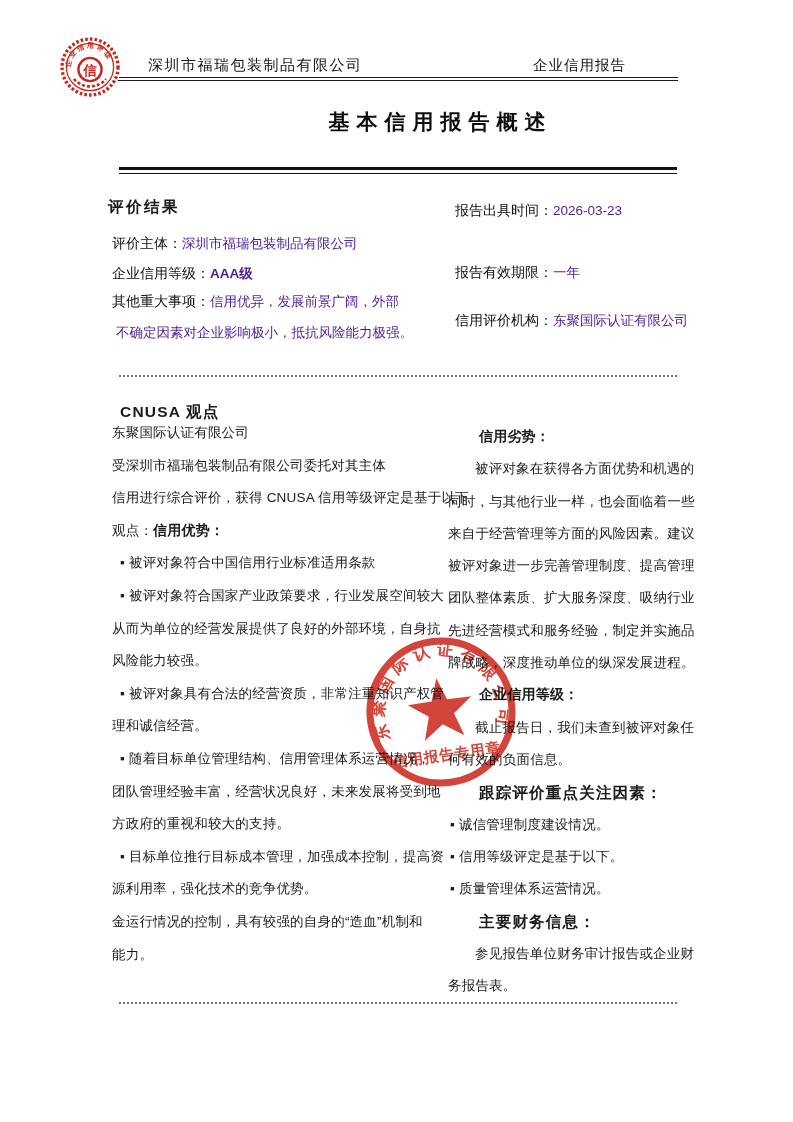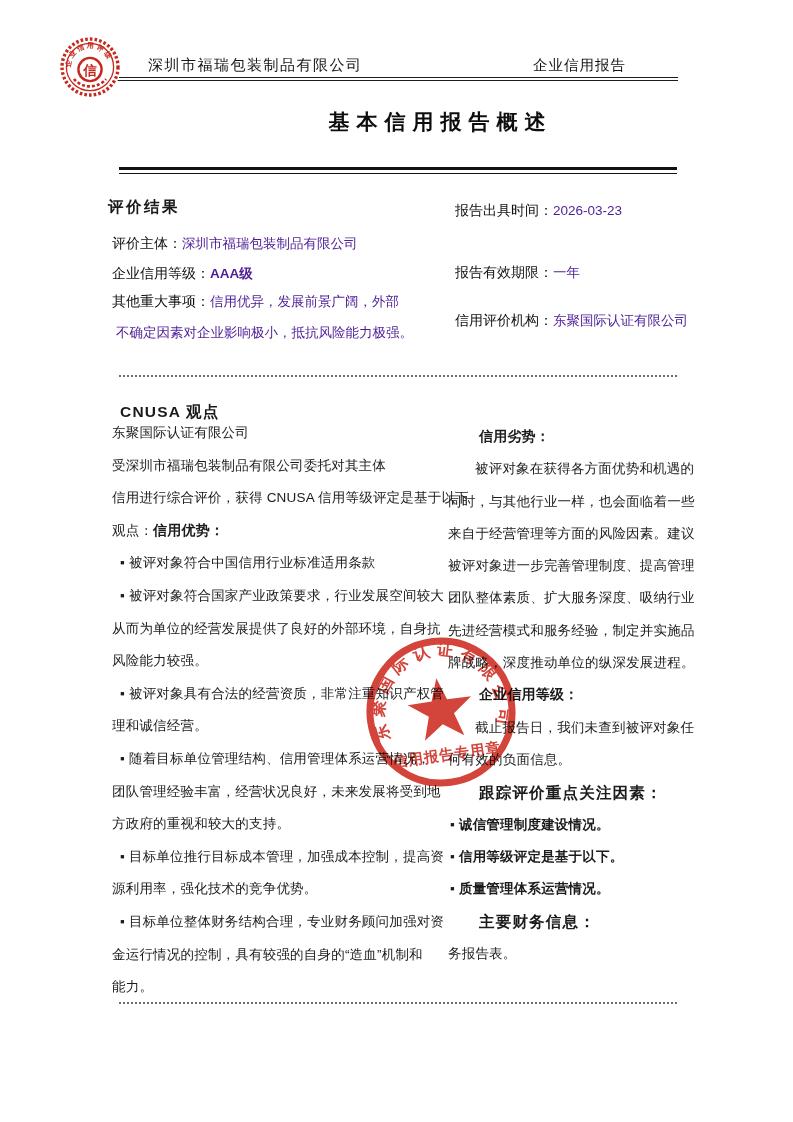--- a/index.html
+++ b/index.html
@@ -29,21 +29,21 @@
   .val-bold{font-weight:bold;font-size:13.5px;}
 
   .dotted{width:558px;border-top:2px dotted #6e6e6e;height:0;}
 
   
   .col{line-height:normal;}
   .col .line{white-space:nowrap;font-size:13.5px;color:#1b1b1b;letter-spacing:0.2px;}
   .cl .line{height:32.6px;}
   .cr .line{height:32.3px;}
   .cl .b{padding-left:8px;}
-  .cr .b{padding-left:2px;font-weight:bold;}
+  .cr .b{padding-left:2px;}
   .cr .ind{padding-left:27px;}
   .h{font-weight:bold;font-size:14px !important;padding-left:31px;color:#0f0f0f;}
   .H{font-size:15.5px !important;font-weight:600;padding-left:31px;letter-spacing:1.2px !important;color:#222;}
   .bd{font-weight:bold;font-size:14px;}
 
   
   .seal{left:346px;top:617px;width:190px;height:190px;opacity:0.88;mix-blend-mode:multiply;z-index:5;}
 
   .logo{left:57px;top:35px;width:66px;height:64px;z-index:3;}
 </style>
@@ -109,21 +109,20 @@
       <div class="line b"><span>▪ 被评对象符合国家产业政策要求，行业发展空间较大，</span></div>
       <div class="line "><span>从而为单位的经营发展提供了良好的外部环境，自身抗</span></div>
       <div class="line "><span>风险能力较强。</span></div>
       <div class="line b"><span>▪ 被评对象具有合法的经营资质，非常注重知识产权管</span></div>
       <div class="line "><span>理和诚信经营。</span></div>
       <div class="line b"><span>▪ 随着目标单位管理结构、信用管理体系运营情况，</span></div>
       <div class="line "><span>团队管理经验丰富，经营状况良好，未来发展将受到地</span></div>
       <div class="line "><span>方政府的重视和较大的支持。</span></div>
       <div class="line b"><span>▪ 目标单位推行目标成本管理，加强成本控制，提高资</span></div>
       <div class="line "><span>源利用率，强化技术的竞争优势。</span></div>
-      <div class="line b"><span>▪ 目标单位整体财务结构合理，专业财务顾问加强对资</span></div>
       <div class="line "><span>金运行情况的控制，具有较强的自身的“造血”机制和</span></div>
       <div class="line "><span>能力。</span></div>
     </div>
 
   <div class="abs col cr" style="left:448px;top:428px;width:258px;">
       <div class="line h"><span>信用劣势：</span></div>
       <div class="line ind"><span>被评对象在获得各方面优势和机遇的</span></div>
       <div class="line "><span>同时，与其他行业一样，也会面临着一些</span></div>
       <div class="line "><span>来自于经营管理等方面的风险因素。建议</span></div>
       <div class="line "><span>被评对象进一步完善管理制度、提高管理</span></div>
@@ -131,20 +130,21 @@
       <div class="line "><span>先进经营模式和服务经验，制定并实施品</span></div>
       <div class="line "><span>牌战略，深度推动单位的纵深发展进程。</span></div>
       <div class="line h"><span>企业信用等级：</span></div>
       <div class="line ind"><span>截止报告日，我们未查到被评对象任</span></div>
       <div class="line "><span>何有效的负面信息。</span></div>
       <div class="line H"><span>跟踪评价重点关注因素：</span></div>
       <div class="line b"><span>▪ 诚信管理制度建设情况。</span></div>
       <div class="line b"><span>▪ 信用等级评定是基于以下。</span></div>
       <div class="line b"><span>▪ 质量管理体系运营情况。</span></div>
       <div class="line H"><span>主要财务信息：</span></div>
+      <div class="line ind"><span>参见报告单位财务审计报告或企业财</span></div>
       <div class="line "><span>务报告表。</span></div>
     </div>
 
   <div class="abs dotted" style="left:119px;top:1002px;"></div>
 
   <svg class="abs seal" viewBox="0 0 190 190">
     <g transform="rotate(-8 95 95)">
       <circle cx="95" cy="95" r="71" fill="none" stroke="#cd2a1e" stroke-width="7"></circle>
       <polygon fill="#cd2a1e" points="95,61 102.8,83.2 127,83.6 107.7,98.1 114.9,121.3 95,107.4 75.1,121.3 82.3,98.1 63,83.6 87.2,83.2"></polygon>
       <path id="sealArc" d="M 45.6 123.5 A 57 57 0 1 1 144.4 123.5" fill="none"></path>

